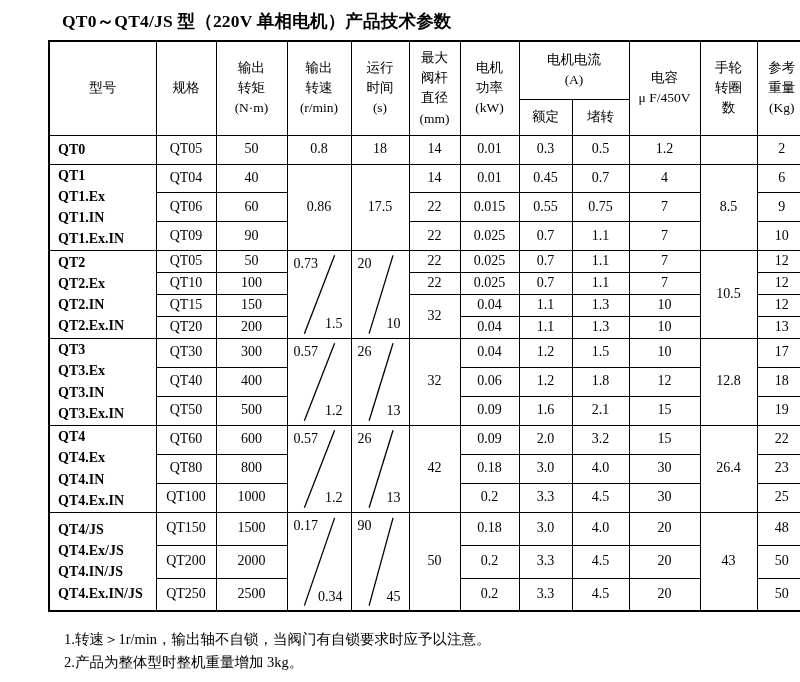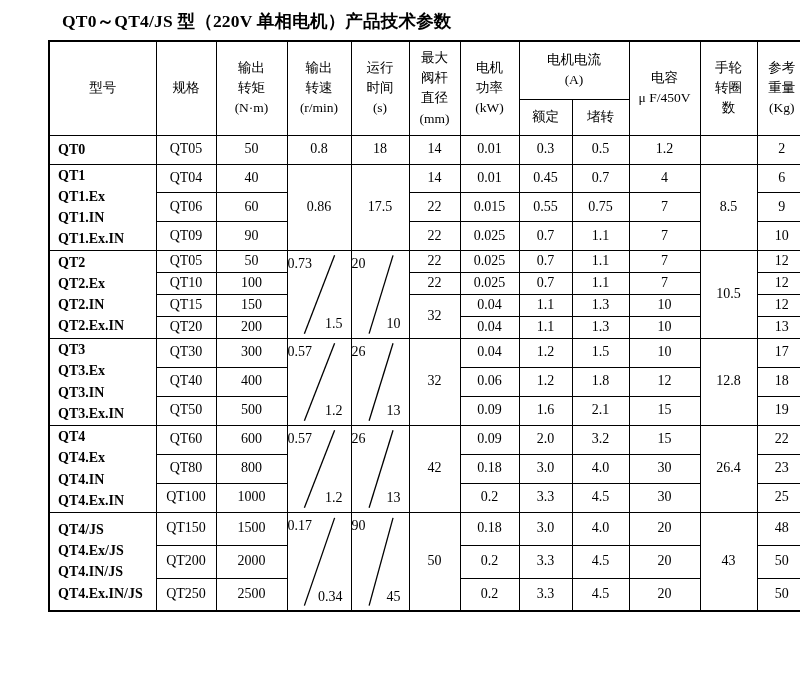--- a/index.html
+++ b/index.html
@@ -34,21 +34,21 @@
   tr.rh1 { height:58px; }
   tr.rh2 { height:36px; }
   tr.r29 { height:29px; }
   tr.r28 { height:28px; }
   tr.r22 { height:22px; }
   tr.r33 { height:33px; }
   
   td.slashcell { position:relative; padding:0; }
   .slash { position:absolute; left:0; top:0; width:100%; height:100%; display:block; }
   .slash line { stroke:#000; stroke-width:1.3; vector-effect:non-scaling-stroke; }
-  .sl-top { position:absolute; top:3px; left:0; font-size:14px; }
+  .sl-top { position:absolute; top:3px; left:6px; font-size:14px; }
   .sl-bot { position:absolute; bottom:3px; right:8px; font-size:14px; }
   .notes { margin:16px 0 0 24px; font-size:14.5px; line-height:23px; }
 </style>
 </head>
 <body>
 
 <div class="page">
 
   <div class="title">QT0～QT4/JS 型（220V 单相电机）产品技术参数</div>
 
@@ -355,14 +355,18 @@
       <td>2500</td>
       <td>0.2</td>
       <td>3.3</td>
       <td>4.5</td>
       <td>20</td>
       <td>50</td>
     </tr>
   </tbody>
     </table>
 
+  <div class="notes">
+    <div>1.转速＞1r/min，输出轴不自锁，当阀门有自锁要求时应予以注意。</div>
+    <div>2.产品为整体型时整机重量增加 3kg。</div>
+  </div>
 
 </div>
 
 </body></html>

